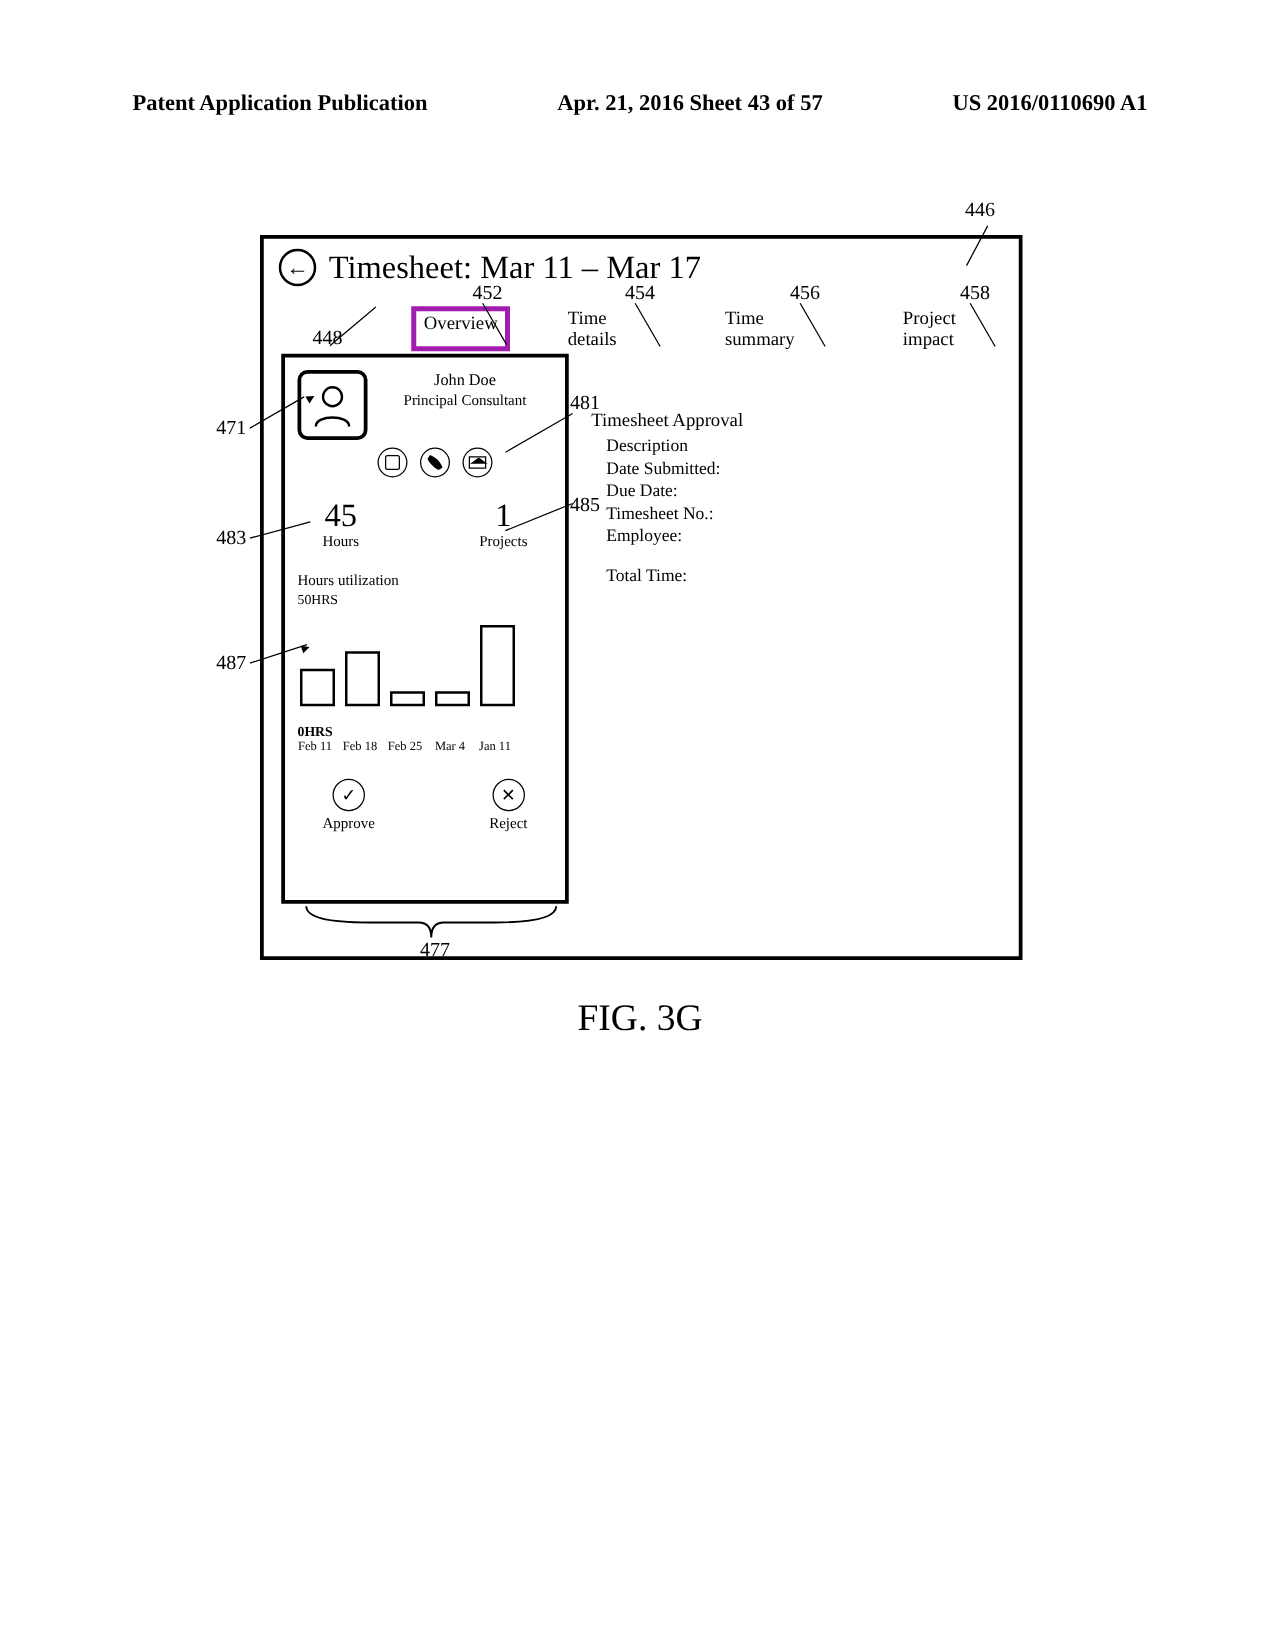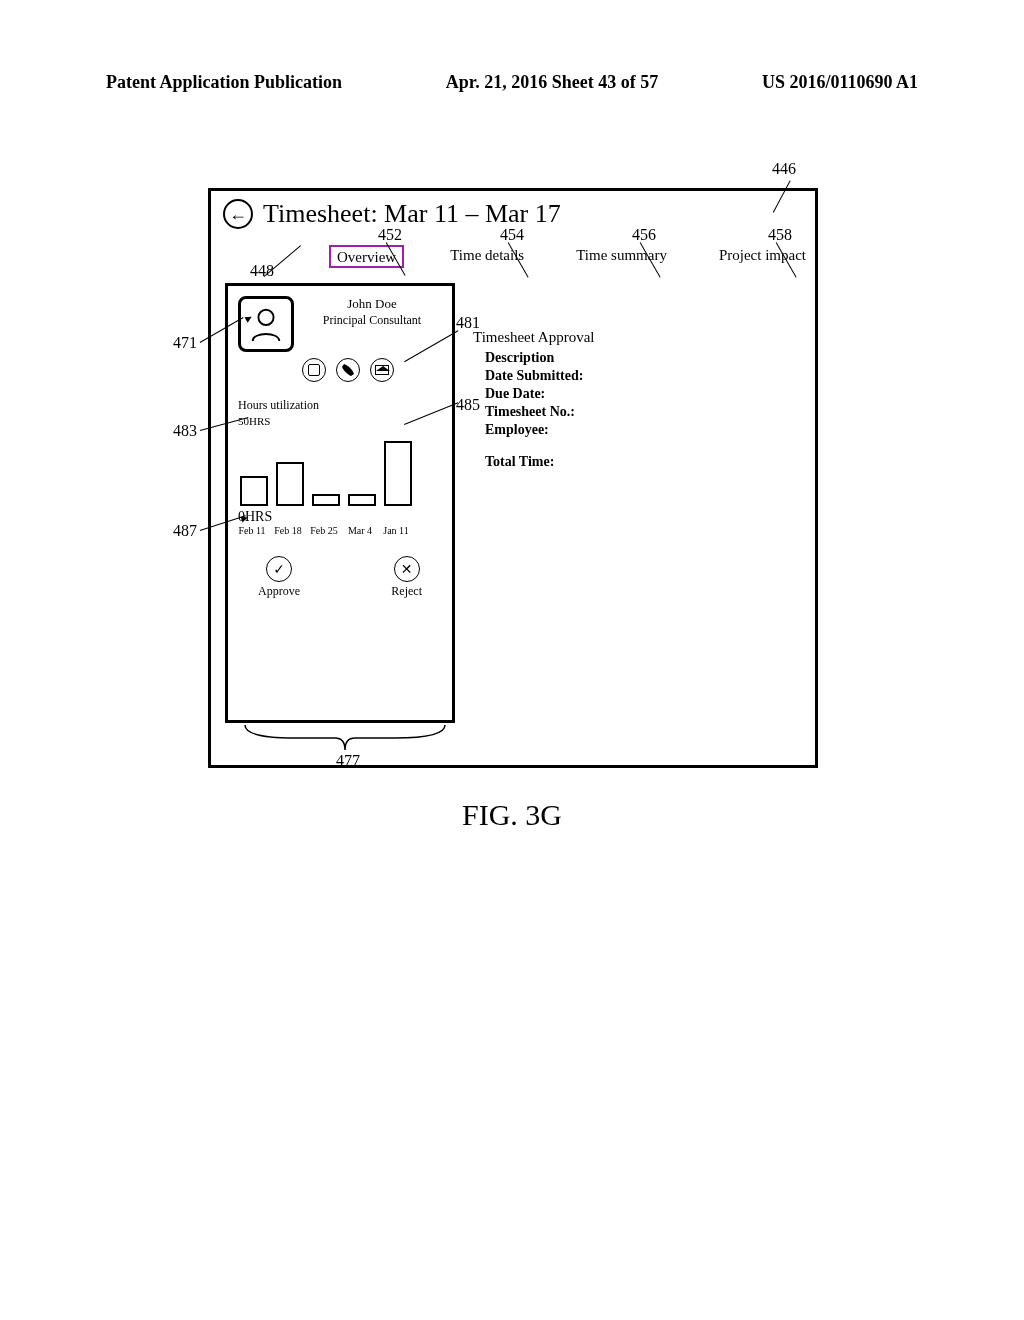--- a/index.html
+++ b/index.html
@@ -10,21 +10,21 @@
   
   .frame-outer { position:absolute; left:208px; top:188px; width:610px; height:580px; border:3px solid #000; }
   
   .title-row { display:flex; align-items:center; gap:10px; padding:8px 12px 4px 12px; }
   .back-circle { width:30px; height:30px; border:2px solid #000; border-radius:50%; display:flex; align-items:center; justify-content:center; font-size:18px; line-height:1; font-family:Arial,Helvetica,sans-serif; }
   .title-txt { font-size:26px; }
 
   
   .tabs { display:flex; gap:40px; margin:12px 0 8px 118px; font-size:15px; }
   .tab { padding:2px 6px 0 6px; }
-  .tab.active { border:2px solid #a21caf; }
+  .tab.active { border:4px solid #a21caf; }
   
   .card { position:absolute; left:14px; top:92px; width:230px; height:440px; border:3px solid #000; }
   .card-inner { padding:10px 10px 8px 10px; height:100%; display:flex; flex-direction:column; }
   .name-row { display:flex; align-items:flex-start; }
   .avatar { width:56px; height:56px; border:3px solid #000; border-radius:8px; display:flex; align-items:center; justify-content:center; }
   .avatar svg { width:38px; height:38px; }
   .name-block { margin-left:8px; font-size:13px; text-align:center; flex:1; }
   .name-block .nm { display:block; }
   .name-block .role { font-size:12px; }
   .icon-row { margin-top:6px; margin-left:64px; display:flex; gap:10px; }
@@ -36,32 +36,32 @@
   .stat-row { display:flex; justify-content:space-between; margin-top:18px; padding:0 20px; }
   .stat { text-align:center; font-size:12px; }
   .stat .big { font-size:26px; font-weight:normal; display:block; line-height:1; }
   .stat .sm { font-size:12px; }
 
   .util-title { font-size:12px; margin-top:16px; }
   .axis-top { font-size:11px; margin-top:2px; }
   .chart { height:78px; display:flex; align-items:flex-end; gap:8px; margin-top:2px; padding-left:2px; border-bottom:1px solid transparent; }
   .bar-col { width:28px; display:flex; align-items:flex-end; }
   .bar-col .bar { width:100%; border:2px solid #000; }
-  .axis-bot { font-size:14px; margin-top:2px; }
+  .axis-bot { font-size:11px; margin-top:14px;font-weight:bold; }
   .x-row { display:flex; gap:8px; font-size:10px; text-align:center;align-items:flex-end; }
   .x-row span { width:28px; }
 
   .action-row { display:flex; justify-content:space-between; margin-top:20px; padding:0 20px; font-size:12px; text-align:center; }
   .act { display:flex; flex-direction:column; align-items:center; gap:2px; }
   .act-icon { width:26px; height:26px; border:1.5px solid #000; border-radius:50%; display:flex; align-items:center; justify-content:center; font-family:Arial,Helvetica,sans-serif; font-size:14px; }
 
   
   .overview { position:absolute; left:262px; top:138px; font-size:15px; }
   .overview .hd { font-size:15px; margin-bottom:4px; }
-  .overview .lbl { font-size:14px; margin-bottom:2px; padding-left:12px;font-weight:bold; }
+  .overview .lbl { font-size:14px; margin-bottom:2px; padding-left:12px; }
   .overview .gap { height:14px; }
 
   
   .callout { position:absolute; font-size:16px; }
   .lead { position:absolute; background:#000; height:1.3px; transform-origin:left center; }  
   .ah { font-size:13px; font-family:Arial,Helvetica,sans-serif; position:absolute; }
 
   
   .brace-svg { position:absolute; }
 
@@ -114,20 +114,30 @@
           <div class="mini-icon">
             <svg width="14" height="14" viewBox="0 0 14 14">
                 <path d="M3 1c5 2 8 5 10 10l-3 2c-3-1-8-6-9-9z" fill="#000"></path>
               </svg>
           </div>
           <div class="mini-icon">
               <div class="mini-env"></div>
             </div>
         </div>
 
+        <div class="stat-row">
+          <div class="stat">
+            <span class="big">45</span>
+            <span class="sm">Hours</span>
+          </div>
+          <div class="stat">
+            <span class="big">1</span>
+            <span class="sm">Projects</span>
+          </div>
+        </div>
 
         <div class="util-title">Hours utilization</div>
         <div class="axis-top">50HRS</div>
         <div class="chart" id="chart">
             <div class="bar-col">
               <div class="bar" style="height: 29.6px;"></div>
             </div>
             <div class="bar-col">
               <div class="bar" style="height: 44.4px;"></div>
             </div>

